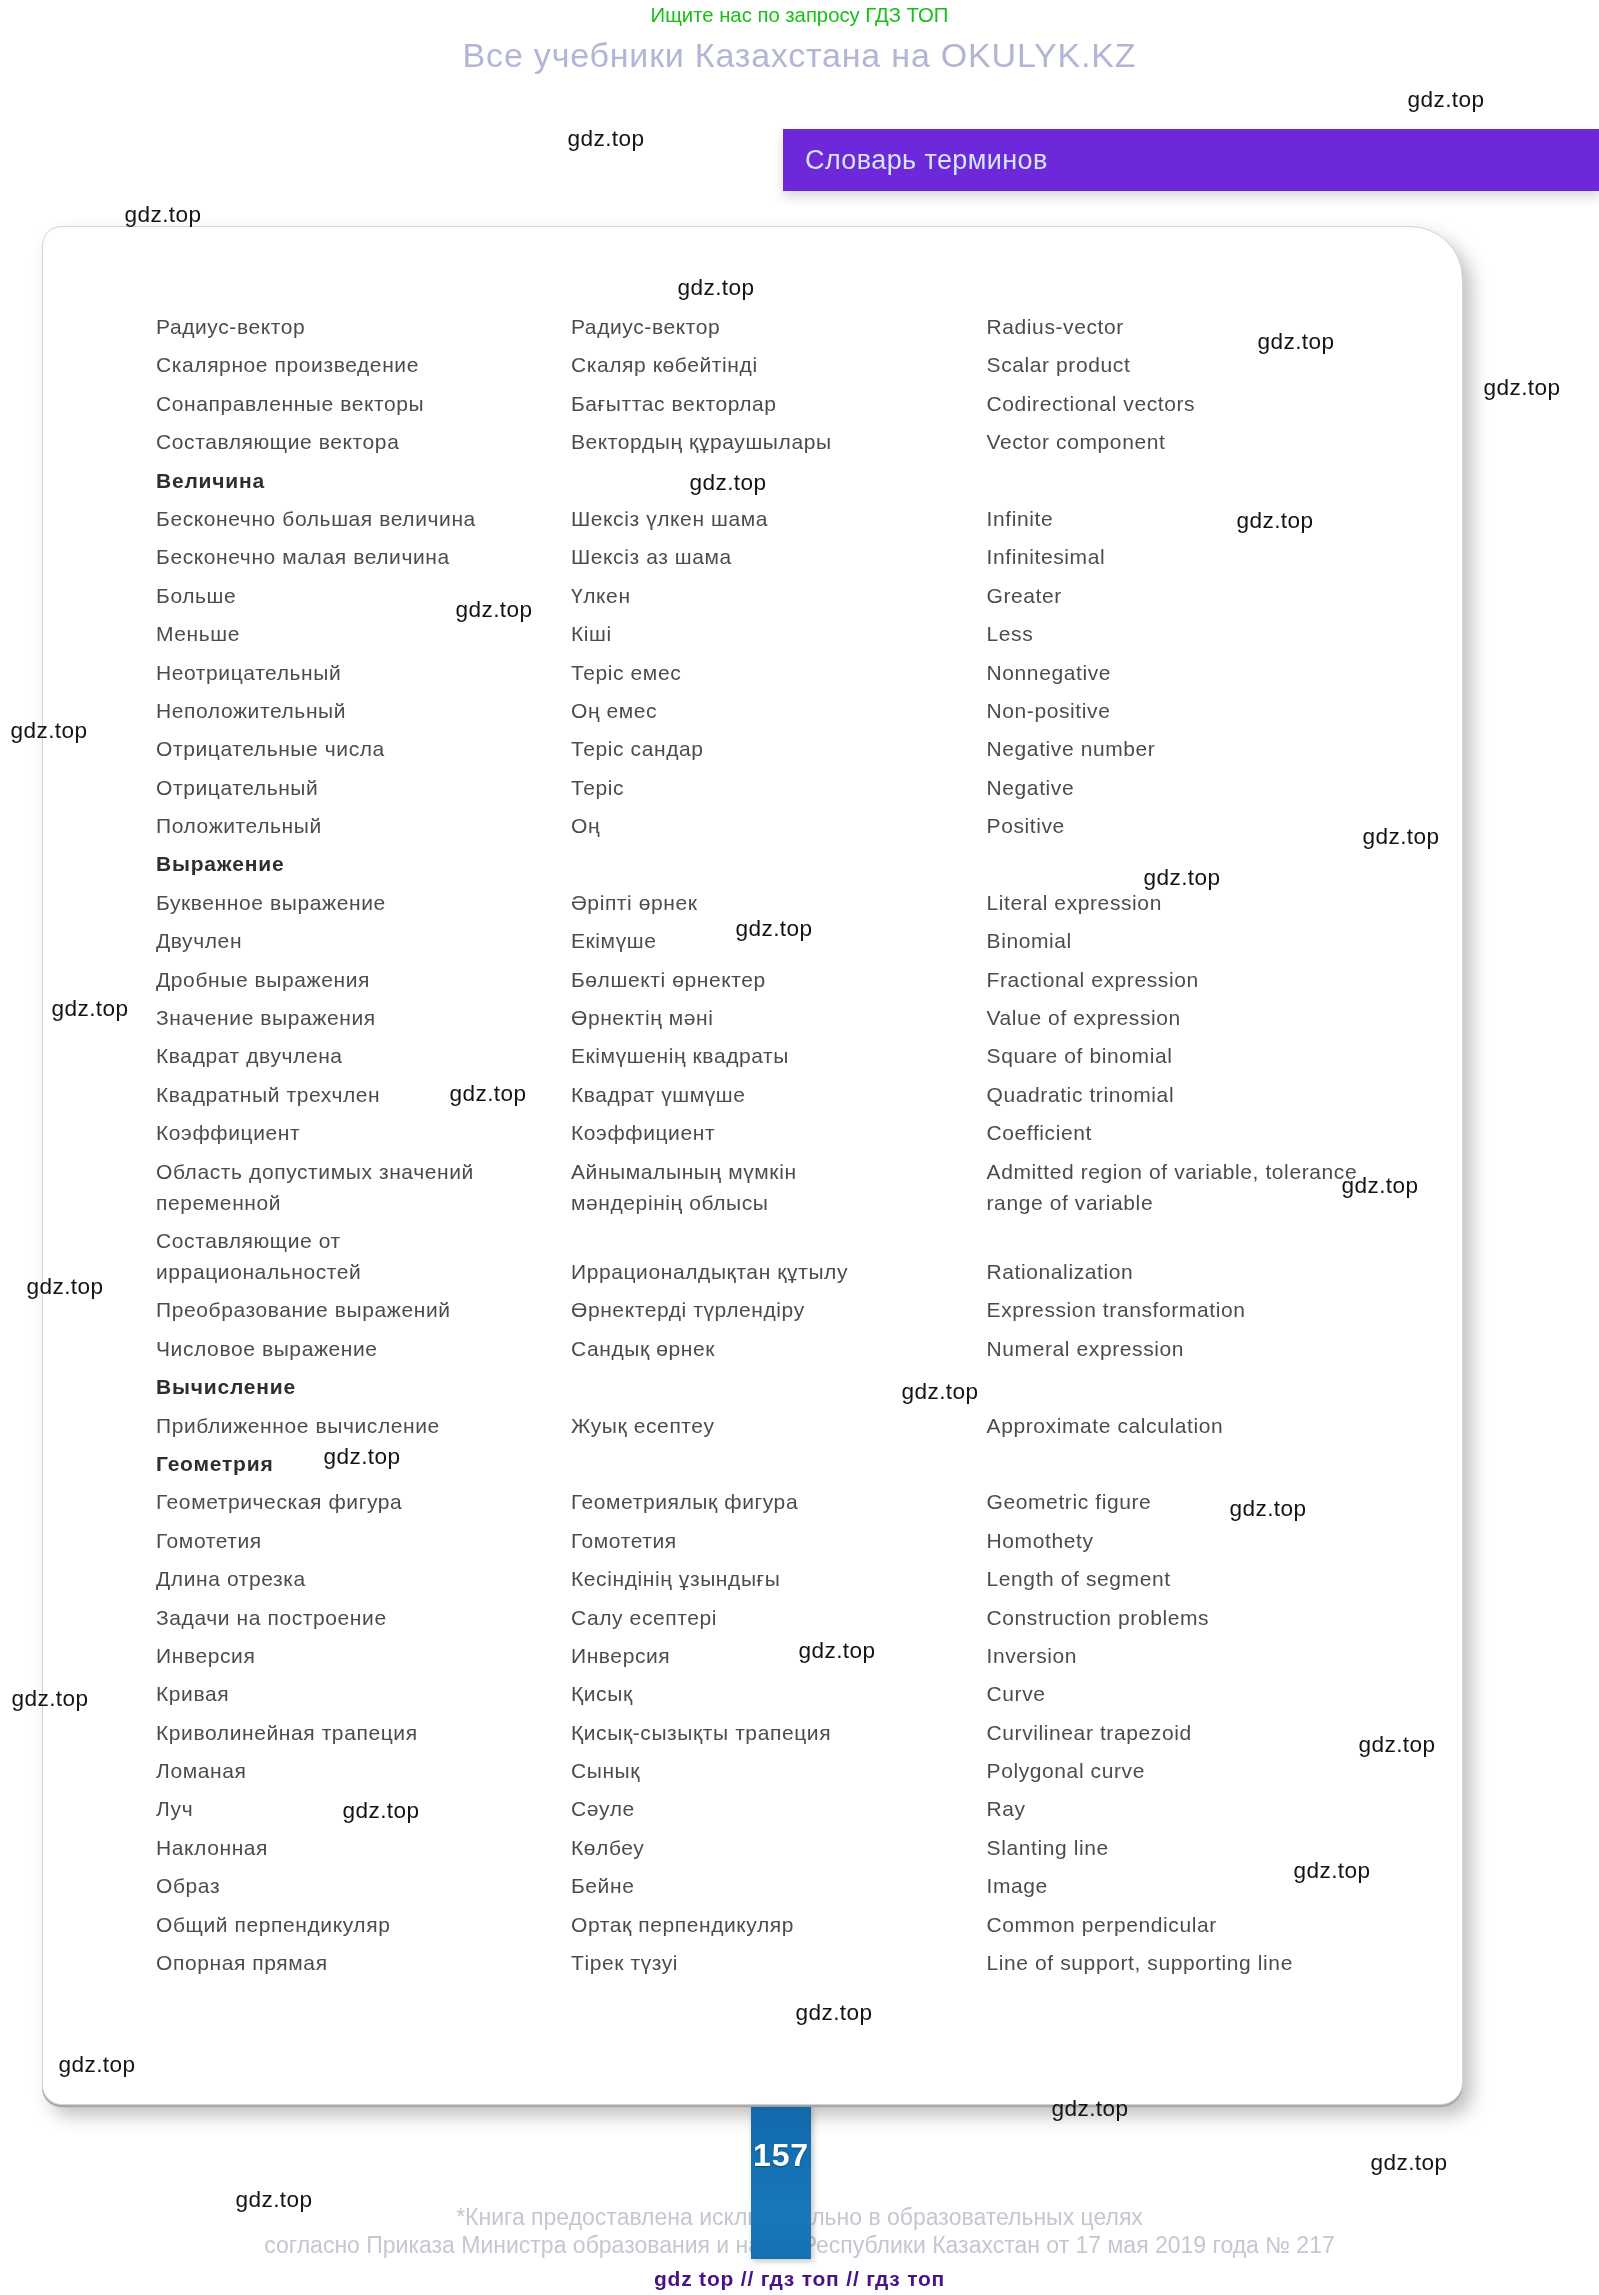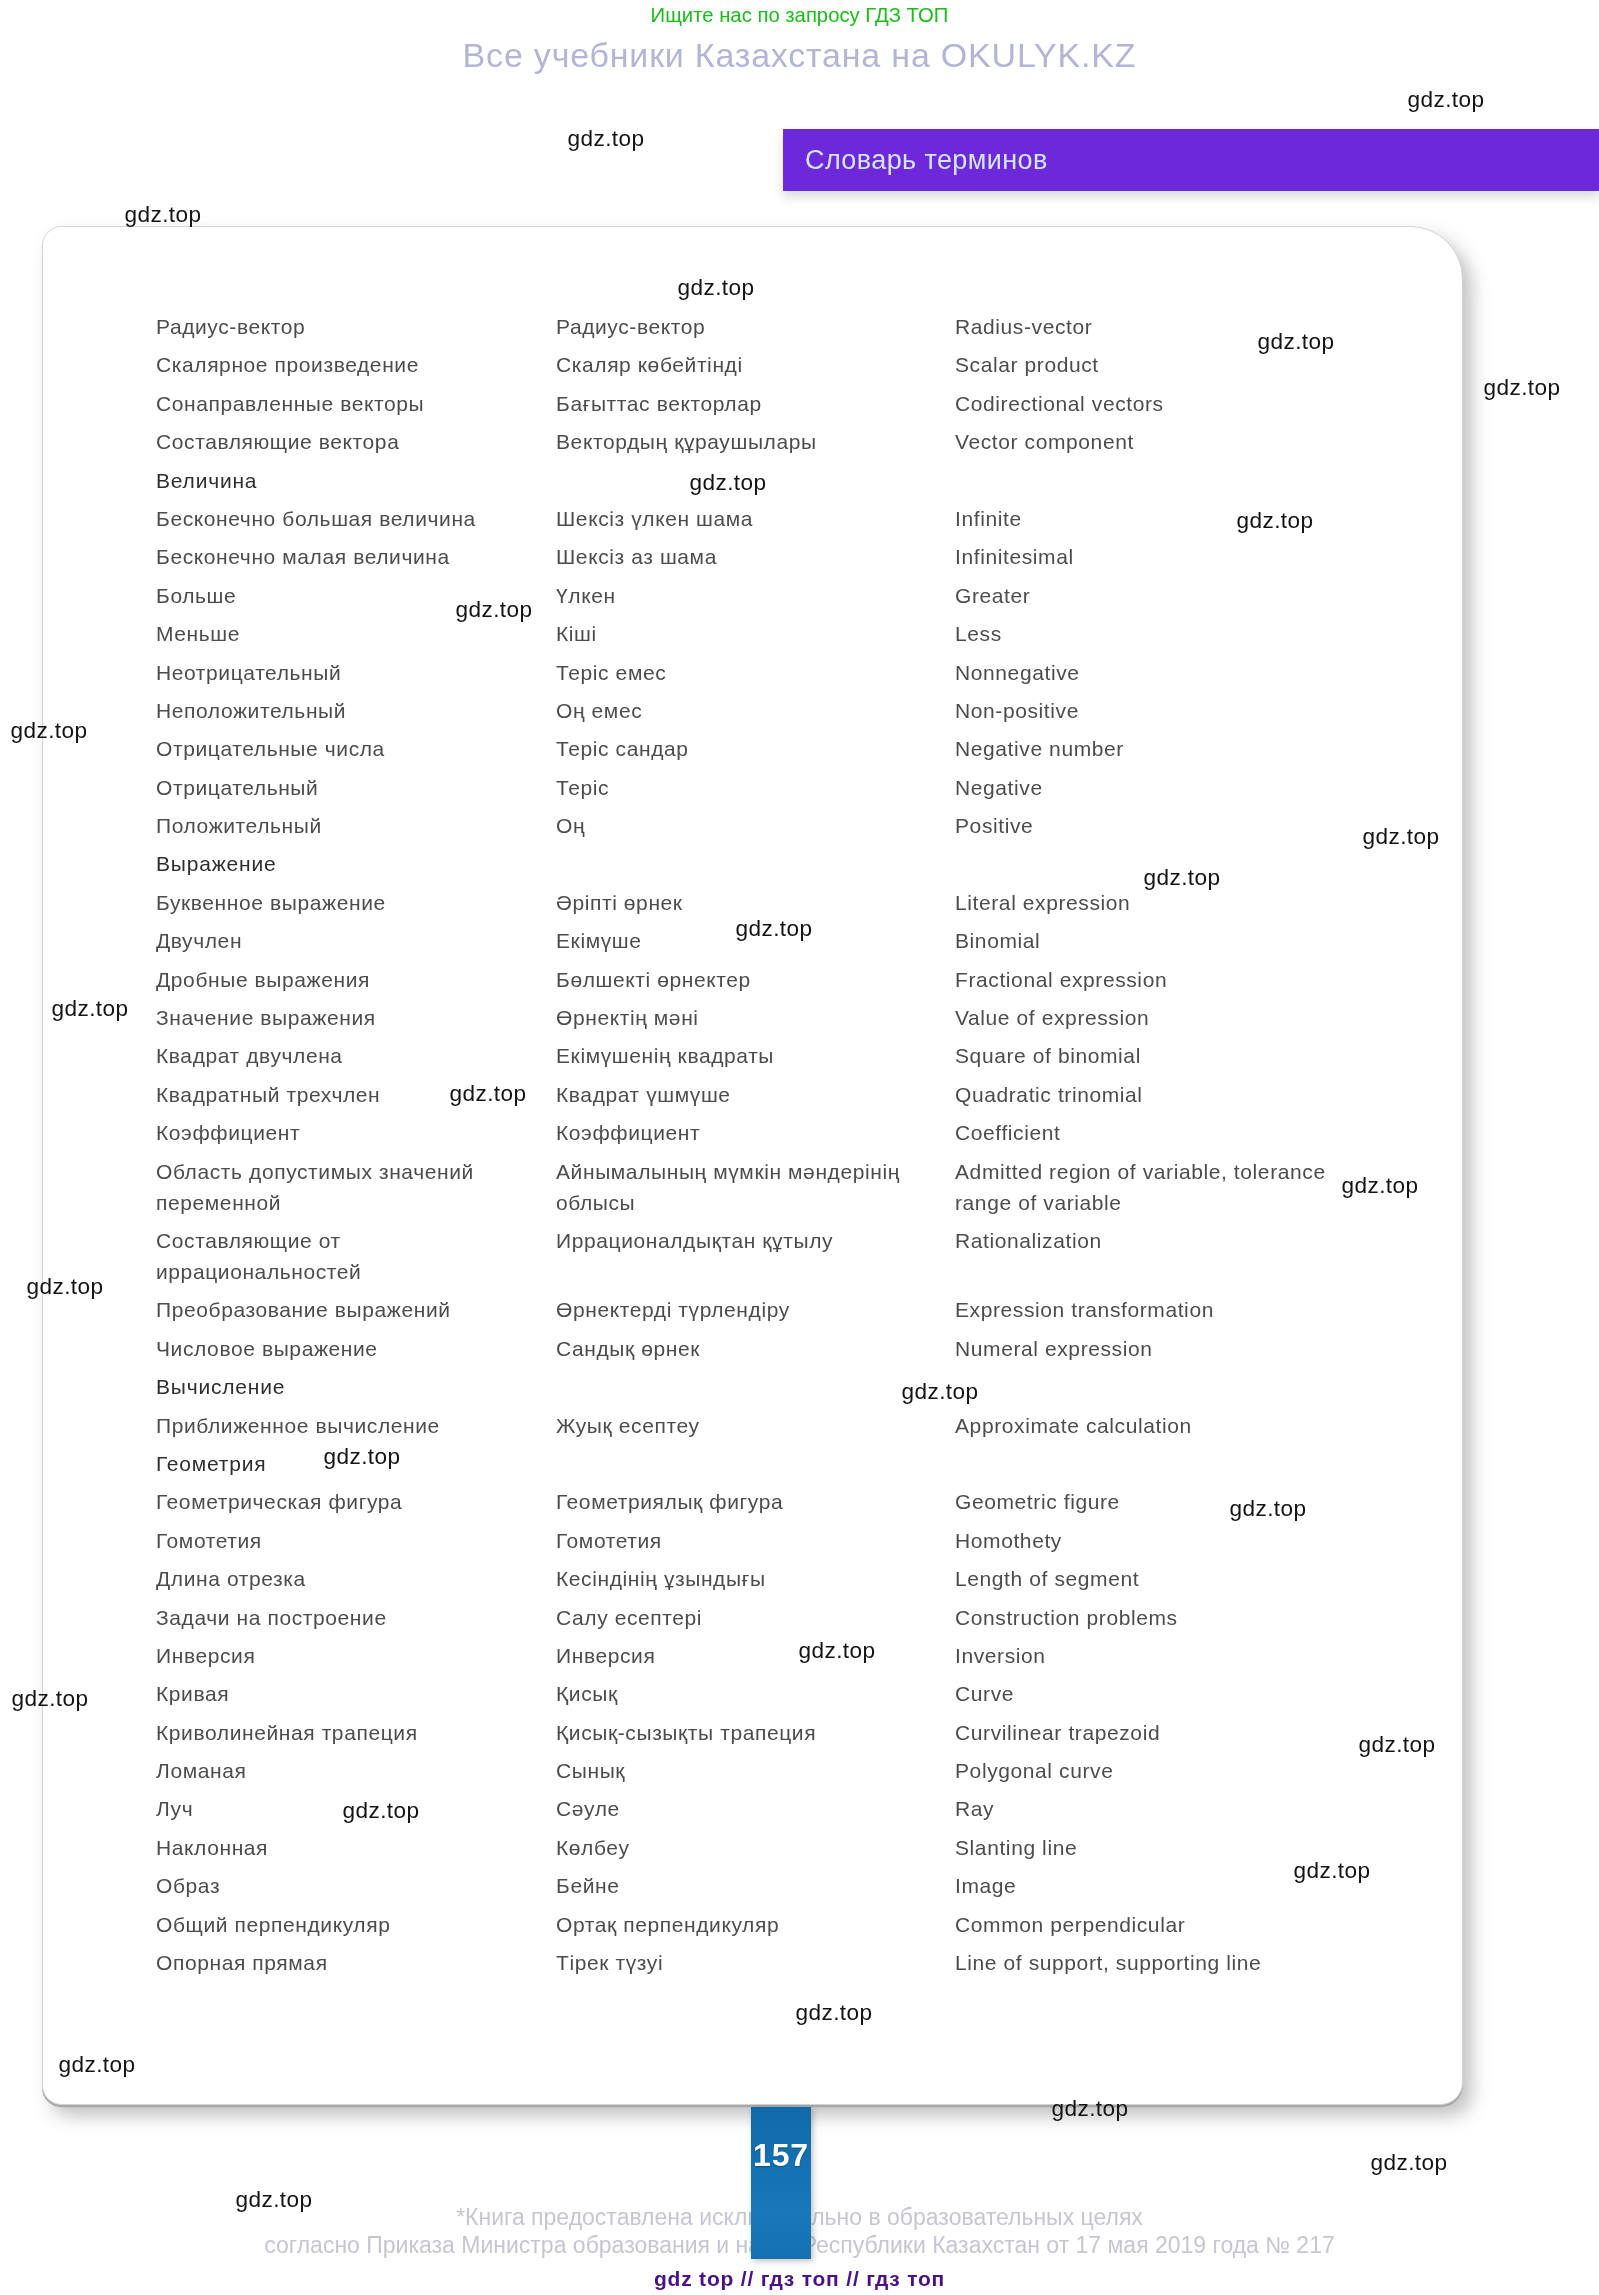--- a/index.html
+++ b/index.html
@@ -68,30 +68,31 @@
     position: absolute;
     left: 156px; top: 311px;
     width: 1234px;
     z-index: 2;
     font-size: 21px;
     letter-spacing: 0.6px;
     color: #4c4c4c;
   }
   .row {
     display: flex;
-    align-items: flex-start;
+    align-items: flex-end;
     line-height: 31px;
     margin-bottom: 7.4px;
+    gap: 31px;
   }
   .row .c1 { width: 400px; box-sizing: border-box; padding-right: 15px; }
   .row .c2 { width: 399px; box-sizing: border-box; padding-right: 53px; }
   .row .c3 { width: 421px; }
   .row.section .c1 {
     width: auto; padding-right: 0;
-    font-weight: 400;
+    font-weight: 700;
     color: #2e2e2e;
     letter-spacing: 0.8px;
   }
 
   
   .page-tab {
     position: absolute;
     left: 751px; top: 2107px;
     width: 60px; height: 152px;
     background: linear-gradient(180deg, #1169aa 0%, #1878ba 70%, #1571b2 100%);

